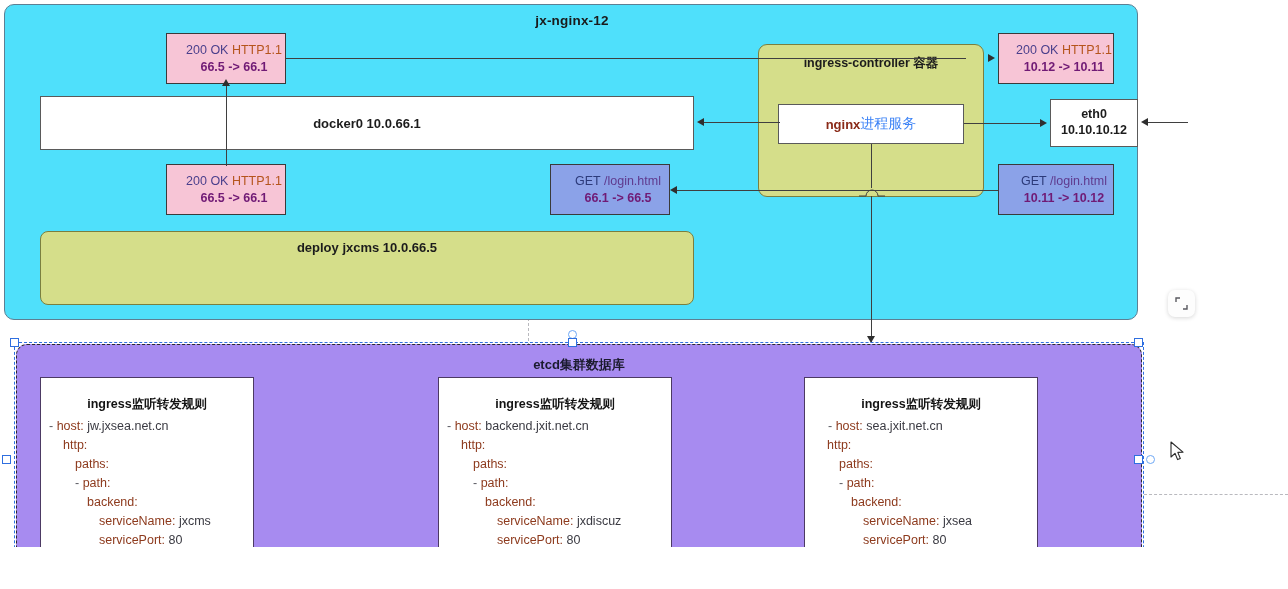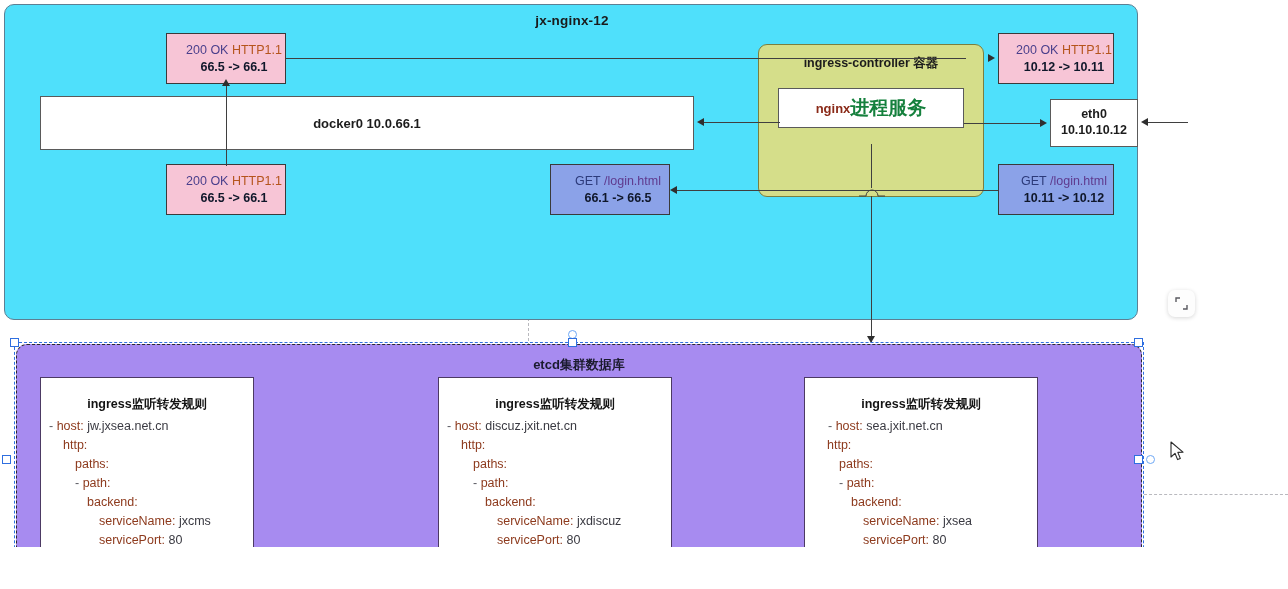--- a/index.html
+++ b/index.html
@@ -48,25 +48,25 @@
   
   #ingress-box{
     left:758px;top:44px;width:226px;height:153px;
     background:#d5de8a;border:1px solid #7a7f3f;border-radius:9px;
   }
   #ingress-title-wrap{
     position:absolute;left:0;top:10px;width:100%;text-align:center;
     font-size:12.5px;font-weight:bold;color:#1c1c1c;
   }
   #nginx-box{
-    left:778px;top:88px;width:186px;height:40px;
+    left:778px;top:104px;width:186px;height:40px;
     background:#ffffff;border:1px solid #5a5a5a;
   }
   #nginx-box .seg-a{color:#8a2a18;font-weight:bold;font-size:13px;}
-  #nginx-box .seg-b{color:#15803d;font-weight:bold;font-size:19px;}
+  #nginx-box .seg-b{color:#3b82f6;font-weight:normal;font-size:14px;}
 
   
   #eth0-box{
     left:1050px;top:99px;width:88px;height:48px;
     background:#ffffff;border:1px solid #5a5a5a;
     flex-direction:column;
   }
   #client-box{
     left:1188px;top:97px;width:90px;height:50px;
     background:#ffffff;border:1px solid #5a5a5a;
@@ -76,21 +76,21 @@
   .wbox-l2{font-size:12.5px;font-weight:bold;color:#1c1c1c;line-height:1.25;}
 
   
   .pkt{
     box-sizing:border-box;
     display:flex;flex-direction:column;align-items:center;justify-content:center;
     border:1px solid #3a3a3a;
     padding-left:16px;
   }
   .pkt .l1{font-size:12.5px;line-height:1.35;white-space:nowrap;}
-  .pkt .l2{font-size:12.5px;font-weight:bold;color:#0f172a;line-height:1.35;white-space:nowrap;}
+  .pkt .l2{font-size:12.5px;font-weight:bold;color:#701a75;line-height:1.35;white-space:nowrap;}
   .pkt.resp{background:#f7c5d6;}
   .pkt.req{background:#8ba2e8;}
   .resp .k1{color:#4a3f8c;}
   .resp .k2{color:#b5541c;}
   .req  .k1{color:#2c3a7a;}
   .req  .k2{color:#5f3a8e;}
 
   #pkt-resp-tl{left:166px;top:33px;width:120px;height:51px;}
   #pkt-resp-bl{left:166px;top:164px;width:120px;height:51px;}
   #pkt-req-mid{left:550px;top:164px;width:120px;height:51px;}
@@ -183,20 +183,23 @@
   <div class="guide" style="left:0px;top:576px;width:20px;"></div>
 
   <div class="box" id="host-box">
     <div id="host-title">jx-nginx-12</div>
   </div>
 
   <div class="box ctr" id="docker0">
     <span class="lbl">docker0 10.0.66.1</span>
   </div>
 
+  <div class="box" id="deploy-box">
+    <span class="lbl">deploy jxcms  10.0.66.5</span>
+  </div>
 
   <div class="box" id="ingress-box">
     <div id="ingress-title-wrap">ingress-controller 容器</div>
   </div>
   <div class="box ctr" id="nginx-box">
     <span class="seg-a">nginx</span>
       <span class="seg-b"> 进程服务</span>
   </div>
 
   <div class="box ctr" id="eth0-box">
@@ -267,21 +270,21 @@
       <div class="rule-line" style="padding-left: 8px;"><span class="d">- </span><span class="k">host:</span><span class="v"> jw.jxsea.net.cn</span></div>
       <div class="rule-line" style="padding-left: 22px;"><span class="k">http:</span></div>
       <div class="rule-line" style="padding-left: 34px;"><span class="k">paths:</span></div>
       <div class="rule-line" style="padding-left: 34px;"><span class="d">- </span><span class="k">path:</span></div>
       <div class="rule-line" style="padding-left: 46px;"><span class="k">backend:</span></div>
       <div class="rule-line" style="padding-left: 58px;"><span class="k">serviceName:</span><span class="v"> jxcms</span></div>
       <div class="rule-line" style="padding-left: 58px;"><span class="k">servicePort:</span><span class="v"> 80</span></div>
     </div>
   <div class="rule-card" id="rule-card-1">
       <div class="rule-title">ingress监听转发规则</div>
-      <div class="rule-line" style="padding-left: 8px;"><span class="d">- </span><span class="k">host:</span><span class="v"> discuz.jxit.net.cn</span></div>
+      <div class="rule-line" style="padding-left: 8px;"><span class="d">- </span><span class="k">host:</span><span class="v"> backend.jxit.net.cn</span></div>
       <div class="rule-line" style="padding-left: 22px;"><span class="k">http:</span></div>
       <div class="rule-line" style="padding-left: 34px;"><span class="k">paths:</span></div>
       <div class="rule-line" style="padding-left: 34px;"><span class="d">- </span><span class="k">path:</span></div>
       <div class="rule-line" style="padding-left: 46px;"><span class="k">backend:</span></div>
       <div class="rule-line" style="padding-left: 58px;"><span class="k">serviceName:</span><span class="v"> jxdiscuz</span></div>
       <div class="rule-line" style="padding-left: 58px;"><span class="k">servicePort:</span><span class="v"> 80</span></div>
     </div>
   <div class="rule-card" id="rule-card-2">
       <div class="rule-title">ingress监听转发规则</div>
       <div class="rule-line" style="padding-left: 23px;"><span class="d">- </span><span class="k">host:</span><span class="v"> sea.jxit.net.cn</span></div>

